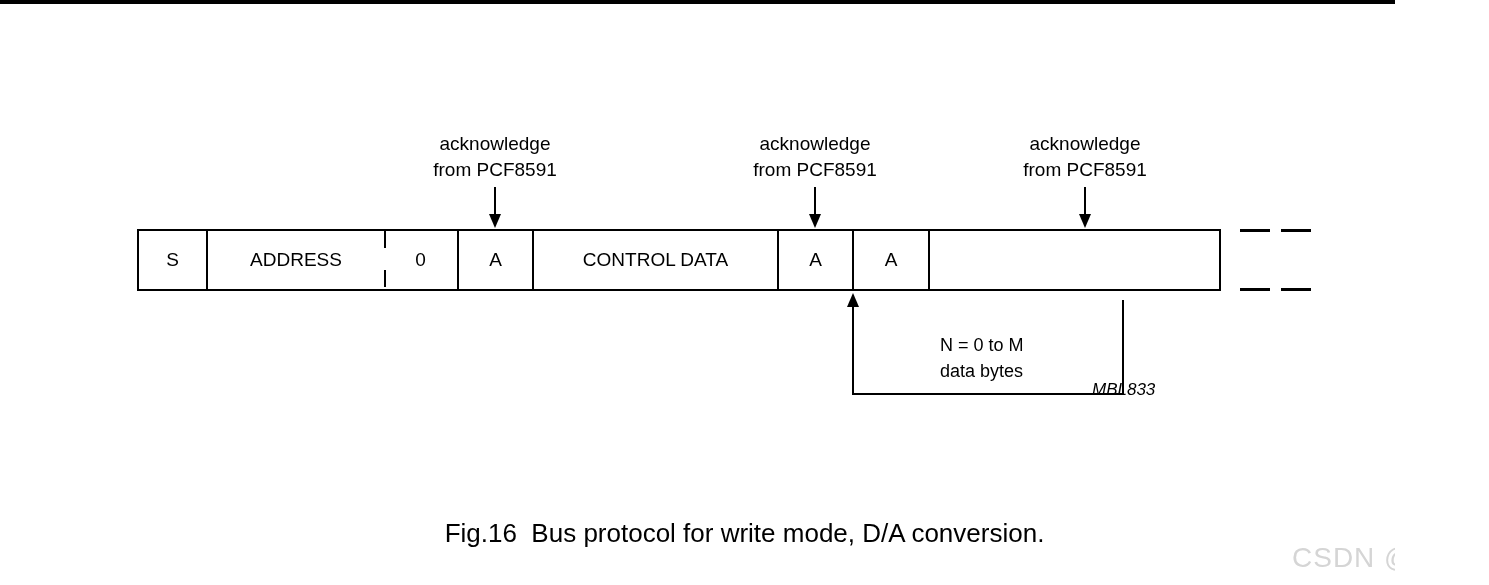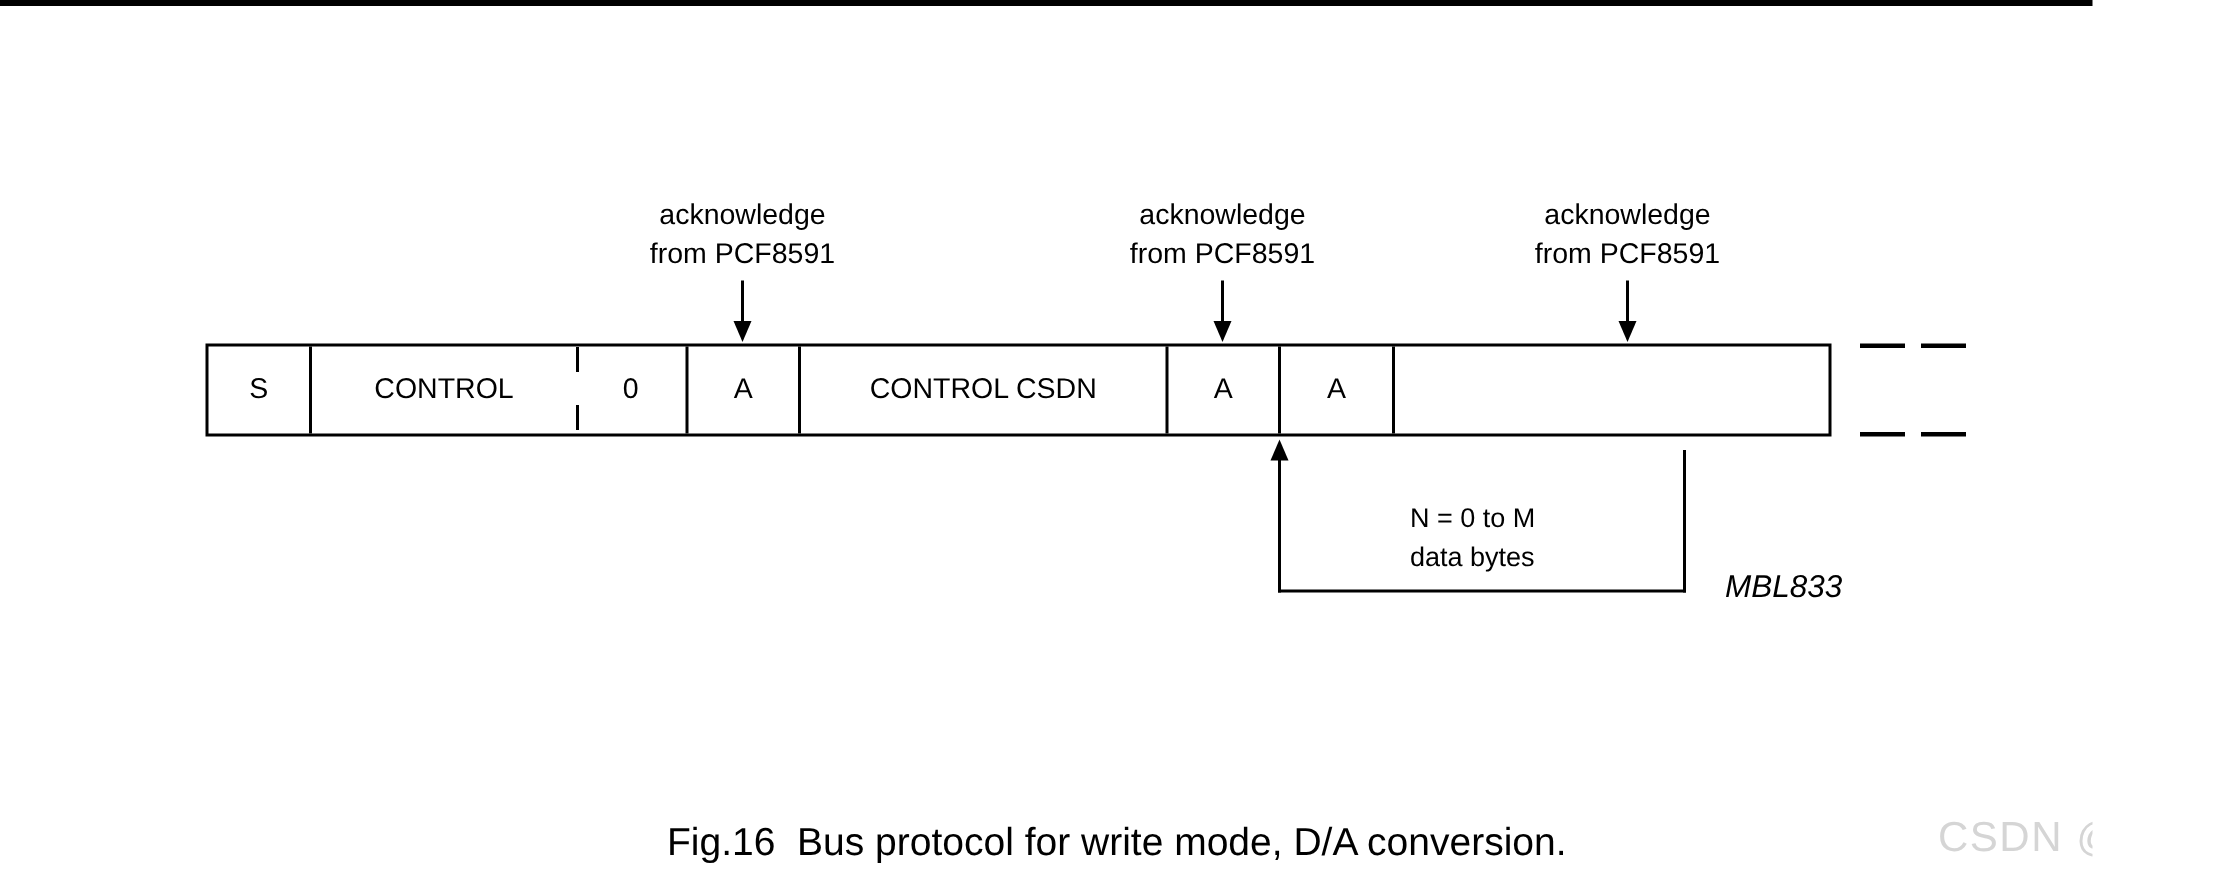--- a/index.html
+++ b/index.html
@@ -68,27 +68,27 @@
   .loop-head {
     position:absolute; left:847px; top:293px; width:0; height:0;
     border-left:6px solid transparent; border-right:6px solid transparent;
     border-bottom:14px solid #000;
   }
   .loop-note {
     position:absolute; left:940px; top:332px;
     font-size:18px; line-height:26px; text-align:left;
   }
   .figure-ref {
-    position:absolute; left:1150px; top:380px;
-    font-size:21px; font-style:italic;
+    position:absolute; left:1092px; top:380px;
+    font-size:17px; font-style:italic;
   }
 
   .caption {
     position:absolute; left:0; top:518px; width:1489px;
-    text-align:center; font-size:26px; white-space:pre;margin-top:28px;
+    text-align:center; font-size:26px; white-space:pre;
   }
   .watermark {
     position:absolute; left:1292px; top:542px;
     font-size:28px; color:#d5d5d5; letter-spacing:1px; white-space:nowrap;
   }
 </style>
 </head>
 <body>
 
 <div id="page">
@@ -112,24 +112,24 @@
 
   <div class="ack-label" style="left:965px">
     <div>acknowledge</div>
     <div>from PCF8591</div>
   </div>
   <div class="ack-stem" style="left:1084px"></div>
   <div class="ack-head" style="left:1079px"></div>
 
   <div class="bus-row">
     <div class="cell c0">S</div>
-    <div class="cell c1">CONTROL</div>
+    <div class="cell c1">ADDRESS</div>
     <div class="cell c2">0</div>
     <div class="cell c3">A</div>
-    <div class="cell c4">CONTROL CSDN</div>
+    <div class="cell c4">CONTROL DATA</div>
     <div class="cell c5">A</div>
     <div class="cell c7">A</div>
   </div>
 
   <div class="cont-dashes cont-top"></div>
   <div class="cont-dashes cont-bottom"></div>
 
   <div class="loop-head"></div>
   <div class="loop-bracket"></div>
   <div class="loop-note">

